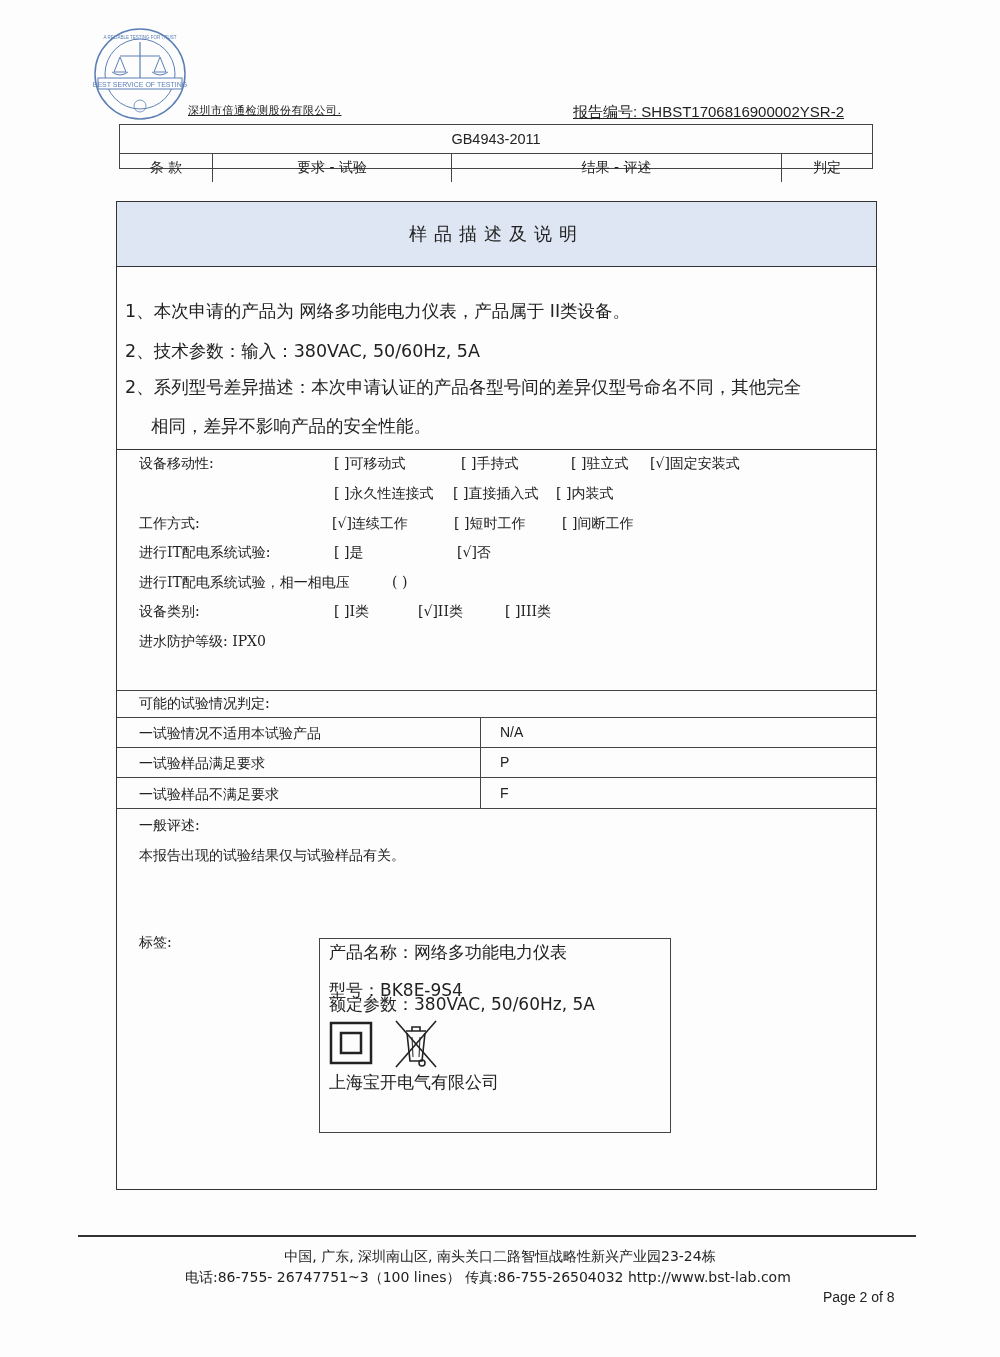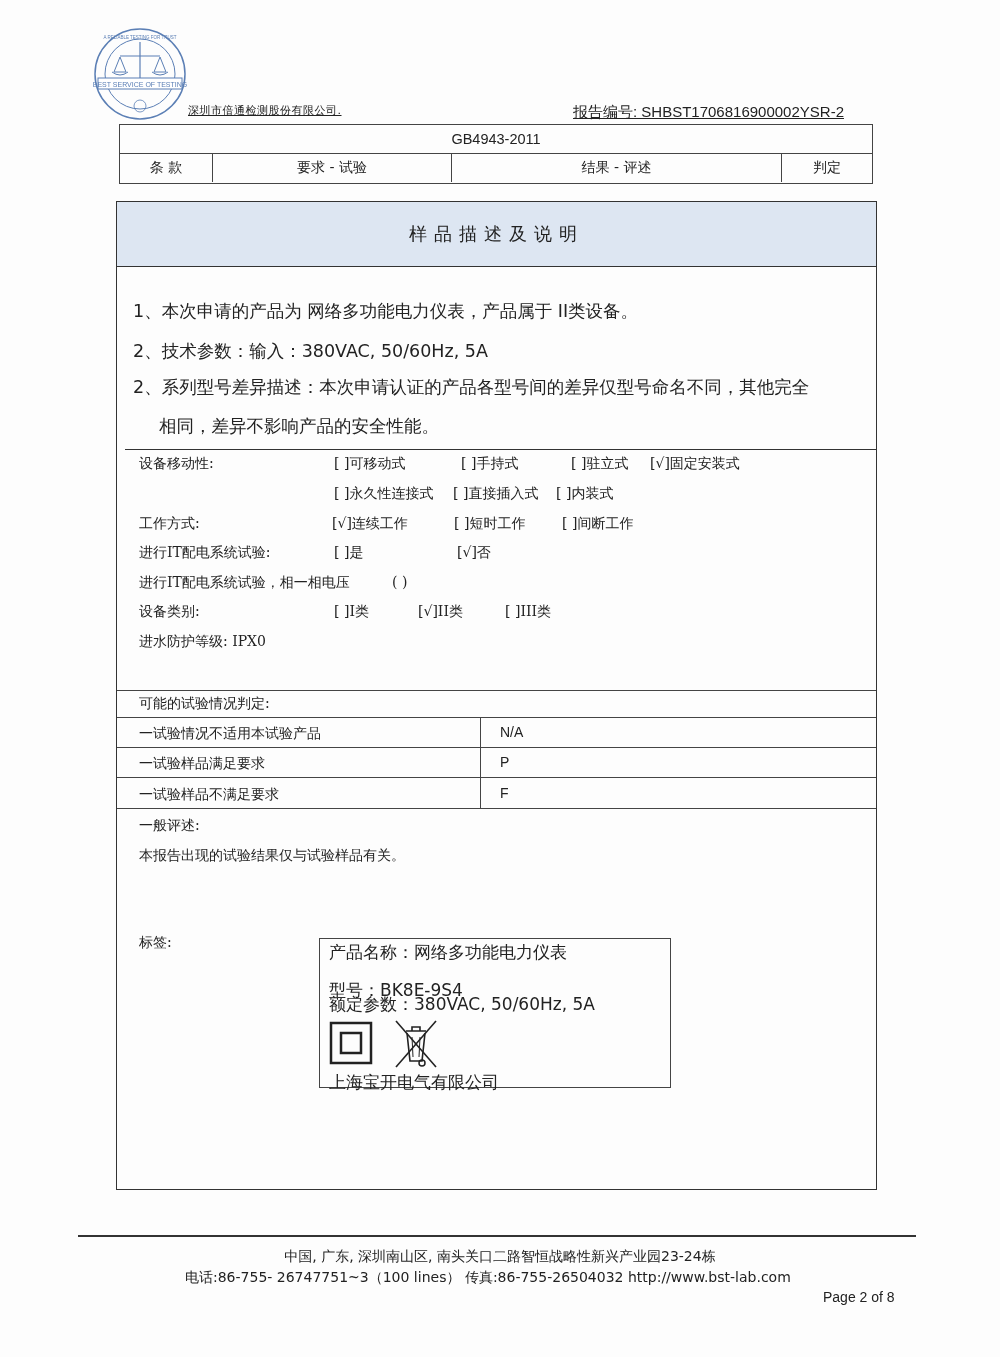--- a/index.html
+++ b/index.html
@@ -2,35 +2,35 @@
 <html><head>
 <meta charset="utf-8">
 <style>
   html, body { margin:0; padding:0; background:#fdfdfd; }
   body { width:1000px; height:1357px; position:relative; overflow:hidden;
          font-family:"DejaVu Sans", "Liberation Sans", sans-serif; color:#222; }
   .abs { position:absolute; }
   .logo { left:92px; top:26px; width:96px; height:96px; }
   .hdr-company { left:188px; top:103px; font-size:11px; text-decoration:underline; letter-spacing:0.5px; }
   .hdr-report { left:573px; top:103px; font-size:15px; text-decoration:underline; font-family:"Liberation Sans", sans-serif; }
-  .hdr-table { left:119px; top:124px; width:754px; height:60px; border:1.5px solid #444; box-sizing:border-box; }
+  .hdr-table { left:119px; top:124px; width:754px; height:45px; border:1.5px solid #444; box-sizing:border-box; }
   .hdr-table .r1 { height:28px; border-bottom:1.3px solid #444; display:flex; align-items:center; justify-content:center; font-family:"Liberation Sans", sans-serif; font-size:14.5px; }
   .hdr-table .r2 { height:28px; display:flex; }
   .hdr-table .c { display:flex; align-items:center; justify-content:center; font-size:14px; border-right:1.3px solid #444; box-sizing:border-box; }
   .hdr-table .c:last-child { border-right:none; }
 
   .main { left:116px; top:201px; width:761px; height:989px; border:1.8px solid #333; box-sizing:border-box; }
   .title-band { height:64px; background:#dde6f2; border-bottom:1.5px solid #333; display:flex; align-items:center; justify-content:center;
                 font-size:18px; letter-spacing:7px; font-family:"DejaVu Serif", serif; }
-  .desc { height:182px; border-bottom:1.5px solid #333; position:relative; font-size:17.5px;margin-left:8px; }
+  .desc { height:182px; border-bottom:1.5px solid #333; position:relative; font-size:17.5px; }
   .desc .line { position:absolute; left:8px; }
   .chk { position:absolute; font-size:14px; font-family:"DejaVu Serif", serif; white-space:nowrap;margin-left:16px; }
   .sep { position:absolute; left:0; width:100%; border-top:1.3px solid #444; }
   .vsep { position:absolute; border-left:1.3px solid #444; }
-  .lbl-box { left:319px; top:938px; width:352px; height:150px; border:1.5px solid #444; box-sizing:border-box; }
+  .lbl-box { left:319px; top:938px; width:352px; height:195px; border:1.5px solid #444; box-sizing:border-box; }
   .lbl-box .t { position:absolute; left:9px; font-size:17px; white-space:nowrap; }
   .footline { left:78px; top:1235px; width:838px; border-top:2.5px solid #333; }
   .foot1 { left:0; width:1000px; top:1248px; text-align:center; font-size:14px; }
   .foot2 { left:185px; top:1269px; font-size:14px; white-space:nowrap; }
   .foot3 { left:823px; top:1289px; font-size:14px; font-family:"Liberation Sans", sans-serif; }
 </style>
 </head>
 <body>
 
 <div class="abs logo">

